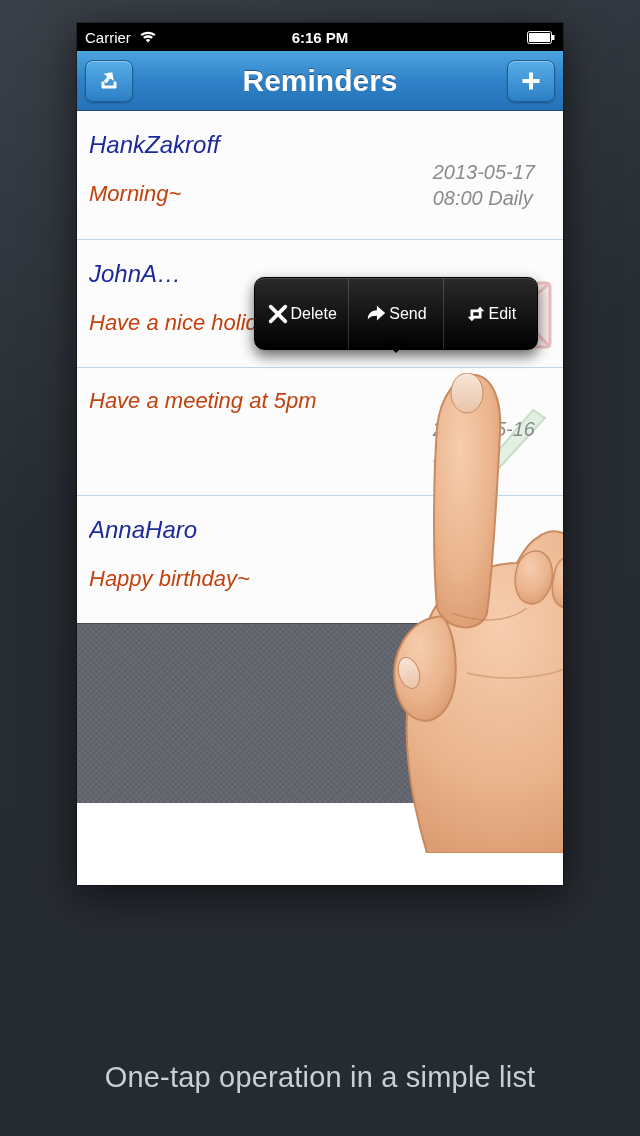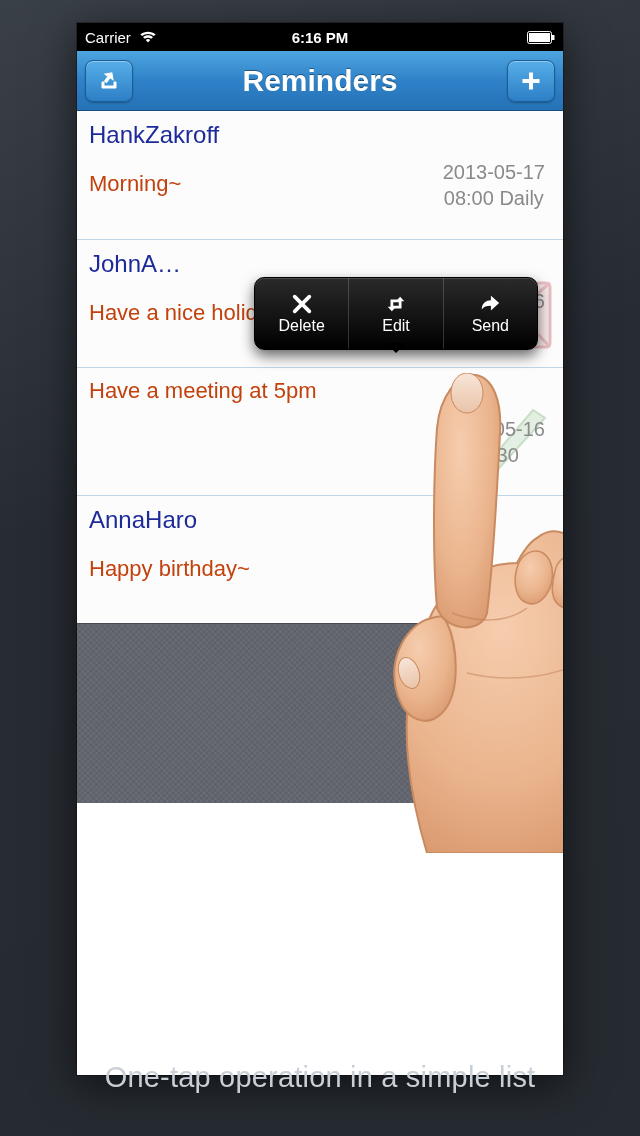--- a/index.html
+++ b/index.html
@@ -7,21 +7,21 @@
   body {
     font-family: "Helvetica Neue", Helvetica, Arial, sans-serif;
     background: linear-gradient(160deg, #3a4048 0%, #272c33 40%, #262b31 100%);
     position: relative;
   }
   .device {
     position: absolute;
     left: 77px;
     top: 23px;
     width: 486px;
-    height: 1052px;
+    height: 862px;
     background: #fff;
     box-shadow: 0 10px 40px rgba(0,0,0,0.6), 0 0 0 1px rgba(0,0,0,0.3);
     overflow: hidden;
   }
   
   .statusbar {
     height: 28px;
     background: #000;
     color: #fff;
     display: flex;
@@ -58,42 +58,42 @@
     border-radius: 8px;
     box-shadow: inset 0 1px 0 rgba(255,255,255,0.35), 0 1px 2px rgba(0,0,0,0.25);
     display:flex; align-items:center; justify-content:center;
     position:relative; z-index:1;
   }
   .nav-btn svg { width:24px; height:24px; fill:#fff; stroke:#fff; }
   
   .list { background:#fcfcfc; }
   .row {
     border-top: 1px solid #bfd6e8;
-    padding: 10px 12px 14px 12px;
+    padding: 20px 12px 14px 12px;
     position: relative;
     min-height: 128px;
+    font-style: italic;
   }
   .row:first-child { border-top:none; }
   .row .name {
     color: #1c2a9a;
     font-size: 24px;
     font-weight: 400;
     margin-bottom: 22px;
     white-space: nowrap; overflow:hidden; text-overflow: ellipsis;
     max-width: 280px;
   }
   .row .msg {
     color: #c2410c;
     font-size: 22px;
   }
   .row .meta {
     position: absolute;
-    right: 18px;
+    right: 28px;
     top: 48px;
-    text-align: center;
     color: #8a8a8a;
     font-size: 20px;
     line-height: 1.3;
   }
   .row .badge {
     position:absolute;
     right: 10px; top: 40px;
     width: 90px; height: 70px;
     opacity: 0.55;
     z-index: 0;
@@ -123,21 +123,21 @@
   }
   .popup::after {
     content:"";
     position:absolute;
     bottom:-14px; left:50%; transform: translateX(-50%);
     border: 10px solid transparent;
     border-top-color: #000;
   }
   .popup-item {
     flex:1;
-    display:flex; flex-direction:column; align-items:center; justify-content:center;
+    display:flex; flex-direction:row; align-items:center; justify-content:center;
     color:#fff; font-size:16px;
     border-right: 1px solid rgba(255,255,255,0.18);
     gap:2px;
   }
   .popup-item:last-child { border-right:none; }
   .popup-item svg { width:22px; height:22px; fill:#fff; }
   
   .hand {
     position:absolute;
     left: 310px; top: 350px;
@@ -241,30 +241,30 @@
 
   <div class="popup">
     <div class="popup-item">
       <svg viewBox="0 0 24 24">
         <path d="M4 4 L20 20 M20 4 L4 20" stroke="#fff" stroke-width="4" stroke-linecap="round"></path>
       </svg>
       <span>Delete</span>
     </div>
     <div class="popup-item">
       <svg viewBox="0 0 24 24">
+        <path d="M3 18 C3 11 8 8 13 8 L13 3 L22 11 L13 19 L13 14 C8 14 5 15 3 18 Z" fill="#fff"></path>
+      </svg>
+      <span>Send</span>
+    </div>
+    <div class="popup-item">
+      <svg viewBox="0 0 24 24">
         <path d="M6 7 L6 15 L3 15 L7.5 20 L12 15 L9 15 L9 10 L17 10 L17 7 Z" fill="#fff"></path>
         <path d="M18 17 L18 9 L21 9 L16.5 4 L12 9 L15 9 L15 14 L7 14 L7 17 Z" fill="#fff"></path>
       </svg>
       <span>Edit</span>
-    </div>
-    <div class="popup-item">
-      <svg viewBox="0 0 24 24">
-        <path d="M3 18 C3 11 8 8 13 8 L13 3 L22 11 L13 19 L13 14 C8 14 5 15 3 18 Z" fill="#fff"></path>
-      </svg>
-      <span>Send</span>
     </div>
   </div>
 
   <svg class="hand" viewBox="0 0 270 480">
     <defs>
       <radialGradient id="skin" cx="40%" cy="30%" r="80%">
         <stop offset="0%" stop-color="#f6cdae"></stop>
         <stop offset="60%" stop-color="#eab48d"></stop>
         <stop offset="100%" stop-color="#d8976c"></stop>
       </radialGradient>

